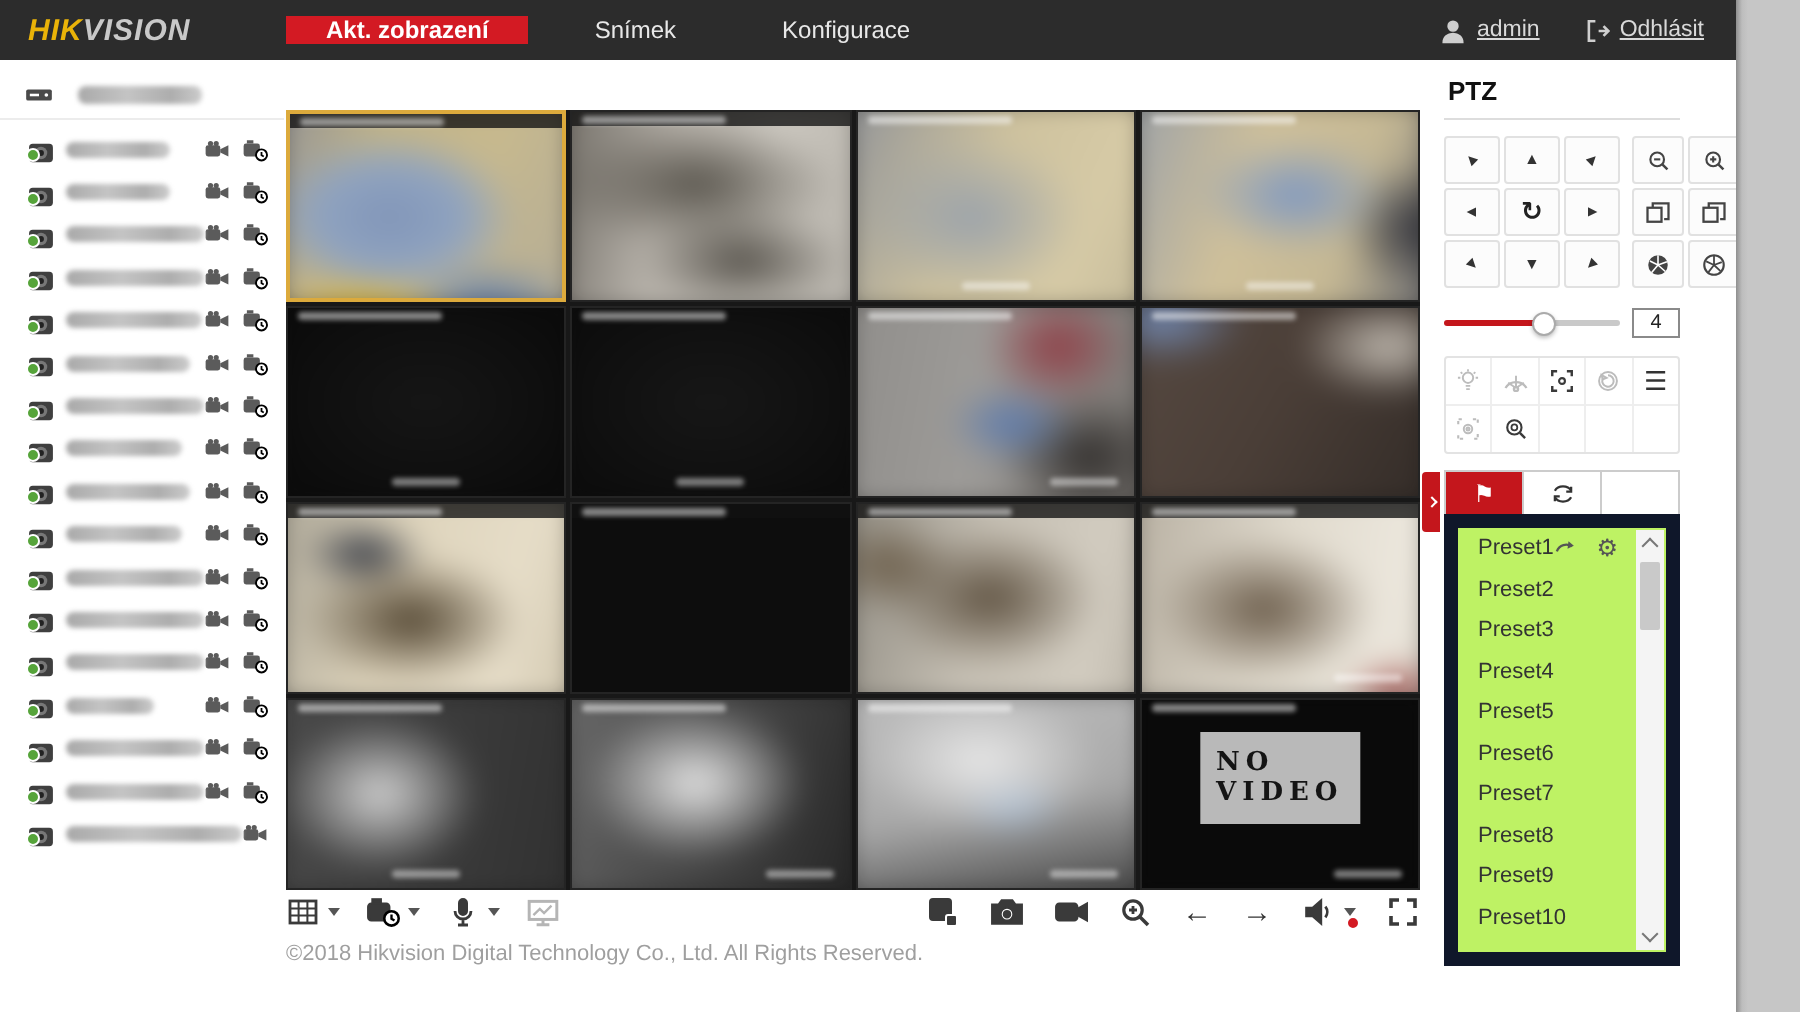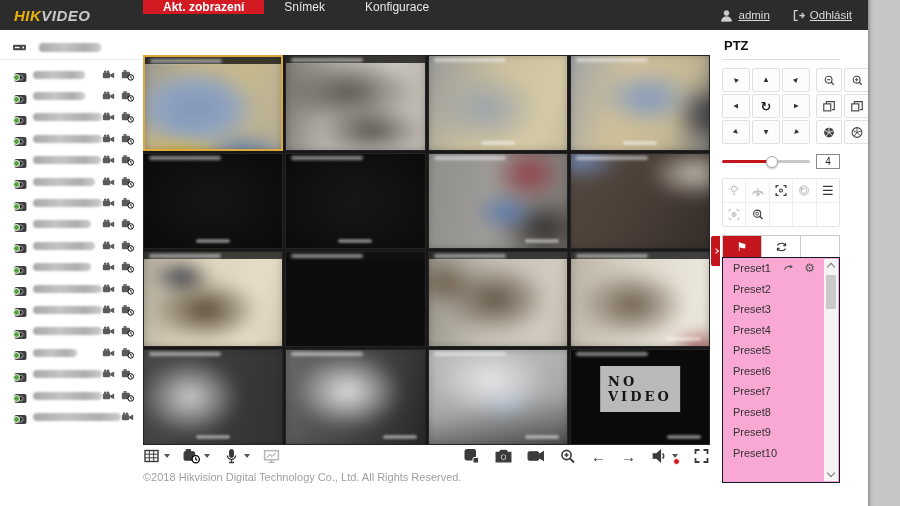--- a/index.html
+++ b/index.html
@@ -11,21 +11,21 @@
   .gray-strip { position:absolute; left:868px; top:0; width:32px; height:506px;
     background:linear-gradient(to right,#8f8f8f 0,#bdbdbd 3px,#c6c6c6 6px,#c6c6c6 100%); }
 
   
   .header { position:absolute; left:0; top:0; width:868px; height:30px; background:#2c2c2c;
     display:flex; align-items:stretch; }
   .logo { display:flex; align-items:center; padding:0 14px; width:143px; }
   .logo b { font-style:italic; font-weight:bold; font-size:15px; letter-spacing:.5px; }
   .logo .l1 { color:#eab308; }
   .logo .l2 { color:#c9c9c9; }
-  .nav { display:flex; align-items:flex-start; }
+  .nav { display:flex; align-items:center;gap:13px; }
   .nav-tab { display:flex; align-items:center; justify-content:center; padding:0 20px;
     color:#e8e8e8; font-size:12px; cursor:pointer; }
   .nav-tab.active { background:#d31a23; color:#fff; font-weight:bold; }
   .header-right { margin-left:auto; display:flex; align-items:center; gap:22px; padding-right:16px;
     color:#d9d9d9; font-size:11.5px;text-decoration:underline; }
   .hr-item { display:flex; align-items:center; gap:5px; cursor:pointer; }
   .hicon { width:13px; height:13px; fill:#cfcfcf; stroke:#cfcfcf; }
 
   
   .sidebar { position:absolute; left:0; top:30px; width:142px; height:476px; background:#fff; }
@@ -168,21 +168,21 @@
   .aicon.dis { stroke:#bcbcbc; }
   .menu-g { font-size:13px; color:#333; line-height:1; font-weight:bold; }
 
   .ptabs { display:flex; margin-top:8px; border:1px solid #ccc; border-bottom:none; height:22px; }
   .ptab { flex:1; display:flex; align-items:center; justify-content:center; background:#fff; cursor:pointer; }
   .ptab + .ptab { border-left:1px solid #ccc; }
   .ptab.active { background:#c4161c; }
   .flag-g { color:#fff; font-size:12px; }
   .patrol-g { width:13px; height:12px; fill:none; stroke:#333; stroke-width:1.4; }
 
-  .plist { position:relative; border:1px solid #0f172a; height:226px; background:#f9a8d4; overflow:hidden; }
+  .plist { position:relative; border:7px solid #0f172a; height:226px; background:#bef264; overflow:hidden; }
   .prow { display:flex; align-items:center; height:20.5px; padding-left:10px; font-size:11px; color:#333;
     cursor:pointer; }
   .prow .pacts { margin-left:auto; display:flex; align-items:center; gap:9px; padding-right:24px; }
   .call-g { width:12px; height:10px; fill:none; stroke:#555; stroke-width:1.4; }
   .gear-g { font-size:12px; color:#555; line-height:1; }
   .pscroll { position:absolute; right:1px; top:1px; bottom:1px; width:14px; background:#f4f4f4; }
   .pscroll .chev { position:absolute; left:50%; width:6px; height:6px; border:solid #777; border-width:0 1.6px 1.6px 0; }
   .chev.up { top:5px; transform:translateX(-50%) rotate(-135deg); }
   .chev.dn { bottom:5px; transform:translateX(-50%) rotate(45deg); }
   .pthumb { position:absolute; left:2px; top:16px; width:10px; height:34px; background:#c9c9c9; border-radius:1px; cursor:pointer; }
@@ -326,21 +326,21 @@
         <path d="M8.5 2l3.2 2.6-3.8 1.8z" fill="#555" stroke="none"></path>
       </symbol>
   </defs>
 </svg>
 
 <div id="app">
 
   <div class="header">
     <div class="logo">
       <b class="l1">HIK</b>
-        <b class="l2">VIDEO</b>
+        <b class="l2">VISION</b>
     </div>
     <div class="nav">
       <div class="nav-tab active">Akt. zobrazení</div>
       <div class="nav-tab">Snímek</div>
       <div class="nav-tab">Konfigurace</div>
     </div>
     <div class="header-right">
       <div class="hr-item">
         <svg class="hicon">
             <use href="#i-person"></use>

